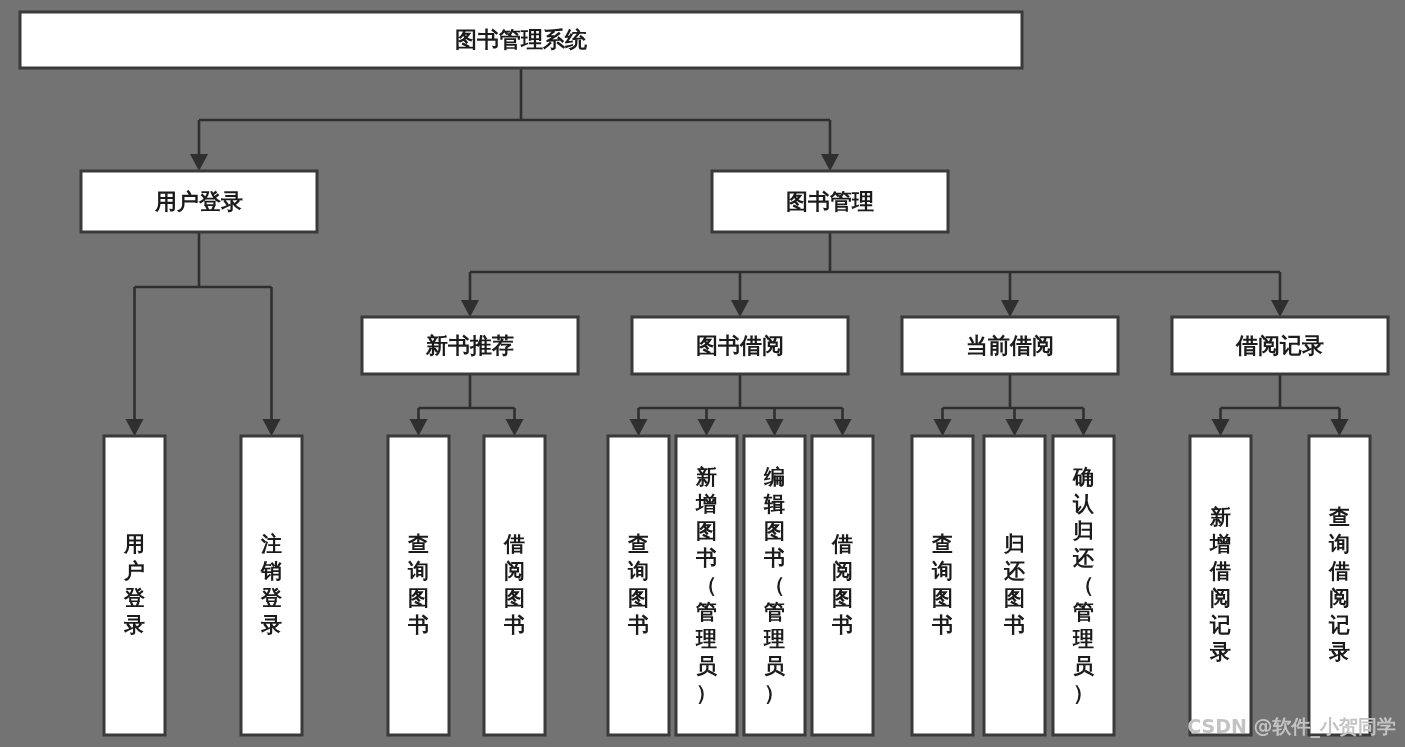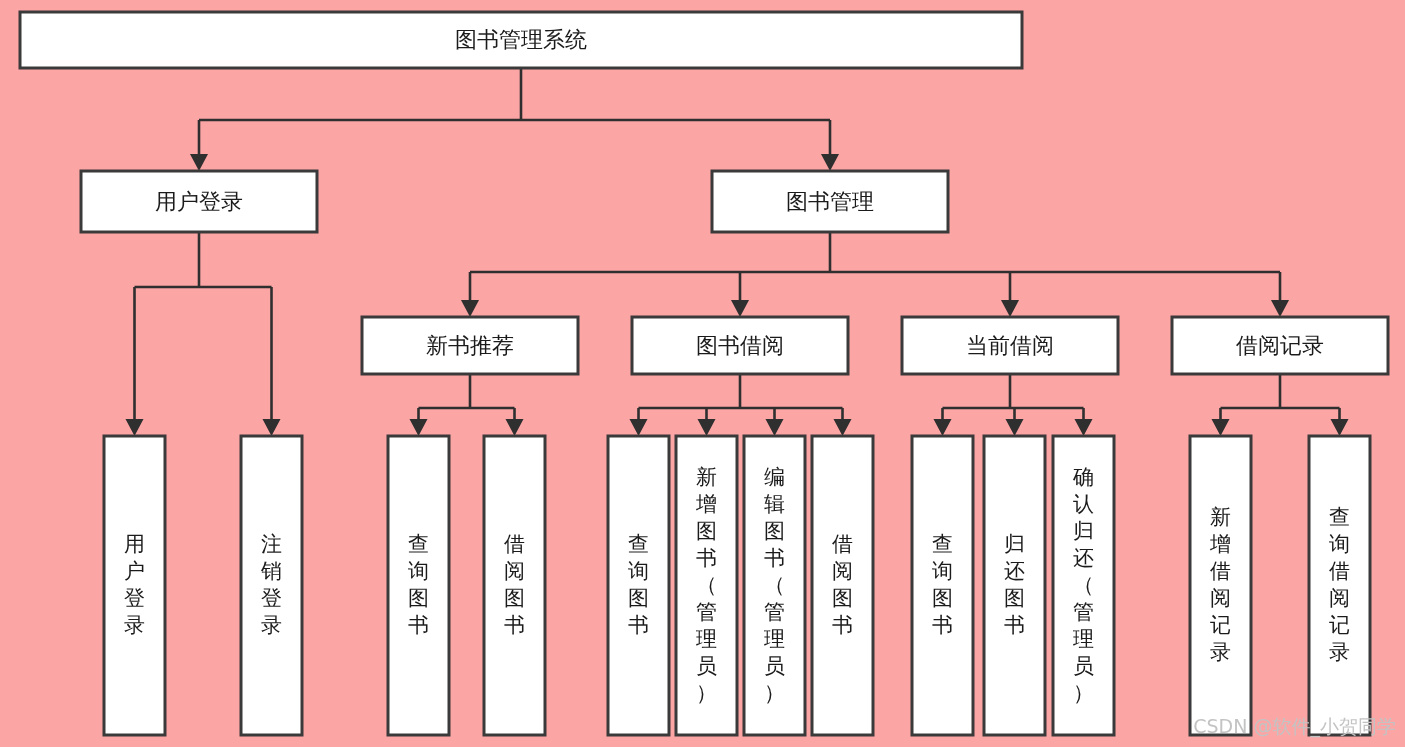--- a/index.html
+++ b/index.html
@@ -11,21 +11,22 @@
   body {
     width: 1405px;
     height: 747px;
     overflow: hidden;
     font-family: "DejaVu Sans", "Liberation Sans", sans-serif;
   }
   #diagram-root {
     position: relative;
     width: 1405px;
     height: 747px;
-    background: #fca5a5;
+    background: #737373;
+    font-weight: bold;
   }
   svg#structure-chart {
     position: absolute;
     top: 0;
     left: 0;
     width: 1405px;
     height: 747px;
     display: block;
   }
   .node-box {

